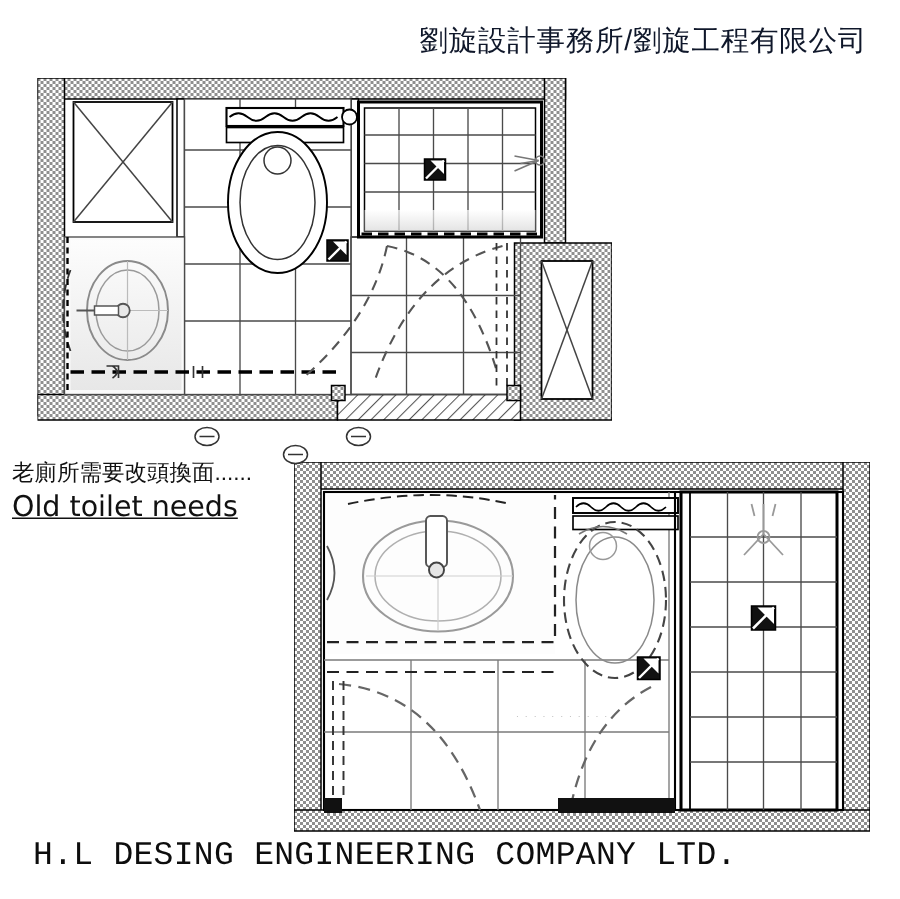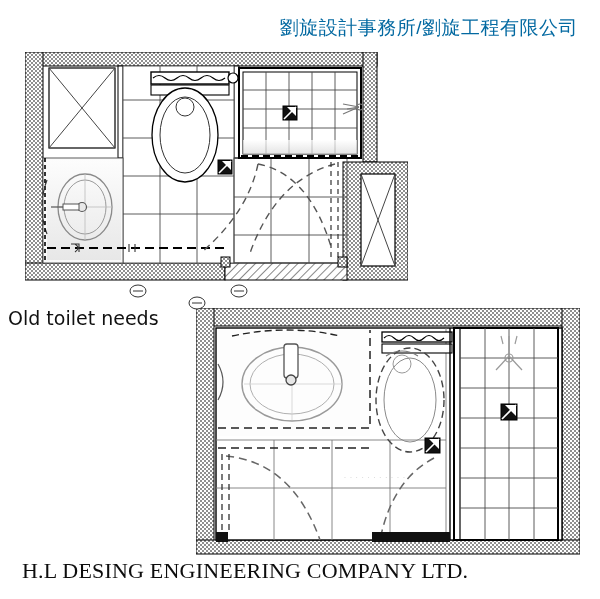--- a/index.html
+++ b/index.html
@@ -19,28 +19,28 @@
   
   #company-title {
     position: absolute;
     top: 16px;
     left: 0;
     width: 578px;
     text-align: right;
     font-size: 19px;
     line-height: 24px;
     letter-spacing: 0.5px;
-    color: #0369a1;
+    color: #0f172a;
     white-space: nowrap;
   }
   #footer-company {
     position: absolute;
     left: 22px;
     top: 558px;
-    font-family: Liberation Serif, serif;
+    font-family: Liberation Mono, monospace;
     font-size: 22px;
     letter-spacing: 0.2px;
     color: #0d0d0d;
     white-space: nowrap;
     z-index: 40;
   }
 
   
   #annotation {
     position: absolute;
@@ -54,20 +54,21 @@
     line-height: 20px;
     white-space: nowrap;
     color: #111;
   }
   #annotation .en {
     font-family: "DejaVu Sans", sans-serif;
     font-size: 19px;
     line-height: 25px;
     color: #111;
     white-space: nowrap;
+    text-decoration: underline;
   }
 
   
   .plan {
     position: absolute;
     box-sizing: border-box;
   }
   #plan-upper {
     left: 25px;
     top: 52px;
@@ -250,20 +251,21 @@
   </div>
   <div style="position:absolute; left:205px; top:232px;">
     <svg width="18" height="14" viewBox="0 0 18 14">
         <ellipse cx="9" cy="7" rx="8" ry="6" fill="#fff" stroke="#333" stroke-width="1"></ellipse>
         <line x1="4" y1="7" x2="14" y2="7" stroke="#333" stroke-width="1"></line>
       </svg>
   </div>
 </div>
 
 <div id="annotation">
+  <div class="cn">老廁所需要改頭換面......</div>
   <div class="en">Old toilet needs</div>
 </div>
 
 <div class="plan" id="plan-lower">
   <svg width="384" height="260" viewBox="0 0 384 260" xmlns="http://www.w3.org/2000/svg">
     <defs>
       <pattern id="wallhatch2" width="4" height="4" patternUnits="userSpaceOnUse">
         <rect width="4" height="4" fill="#ffffff"></rect>
         <rect x="0" y="0" width="2" height="2" fill="#8f8f8f"></rect>
         <rect x="2" y="2" width="2" height="2" fill="#8f8f8f"></rect>

